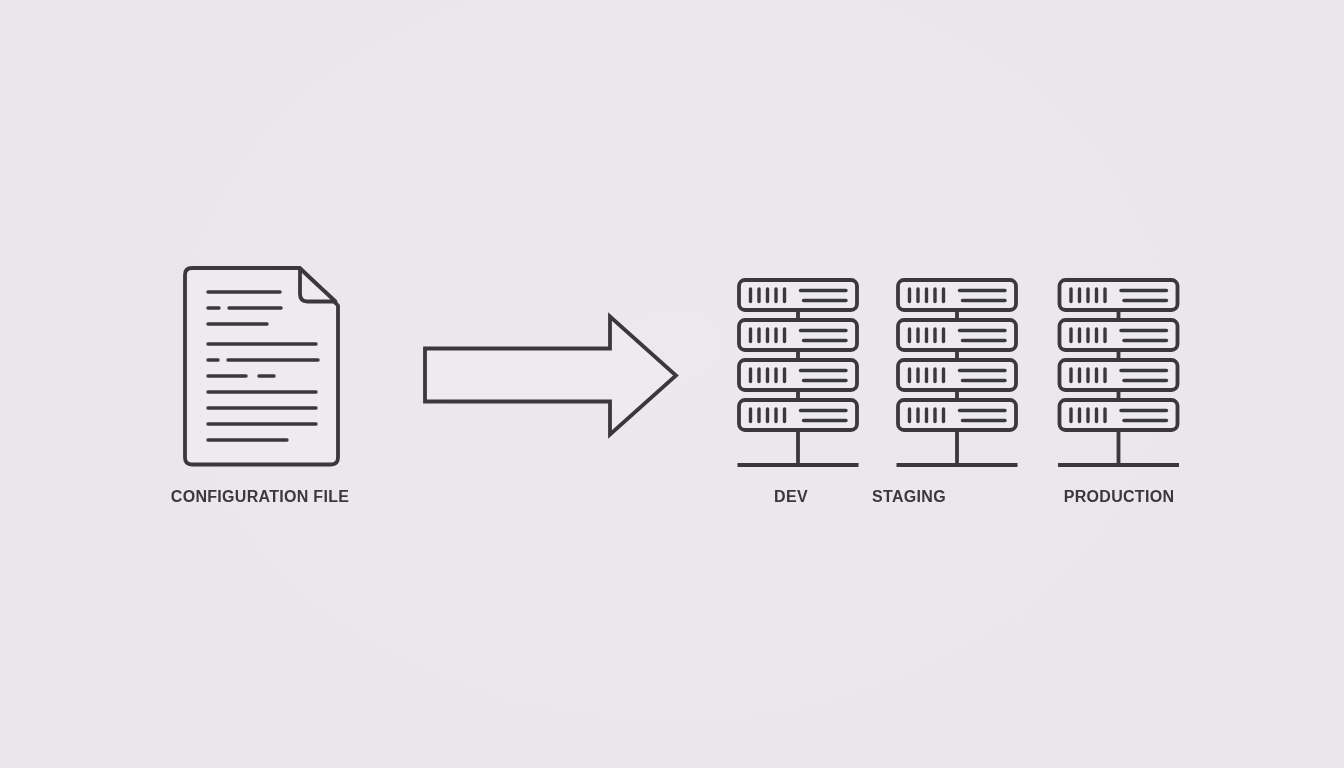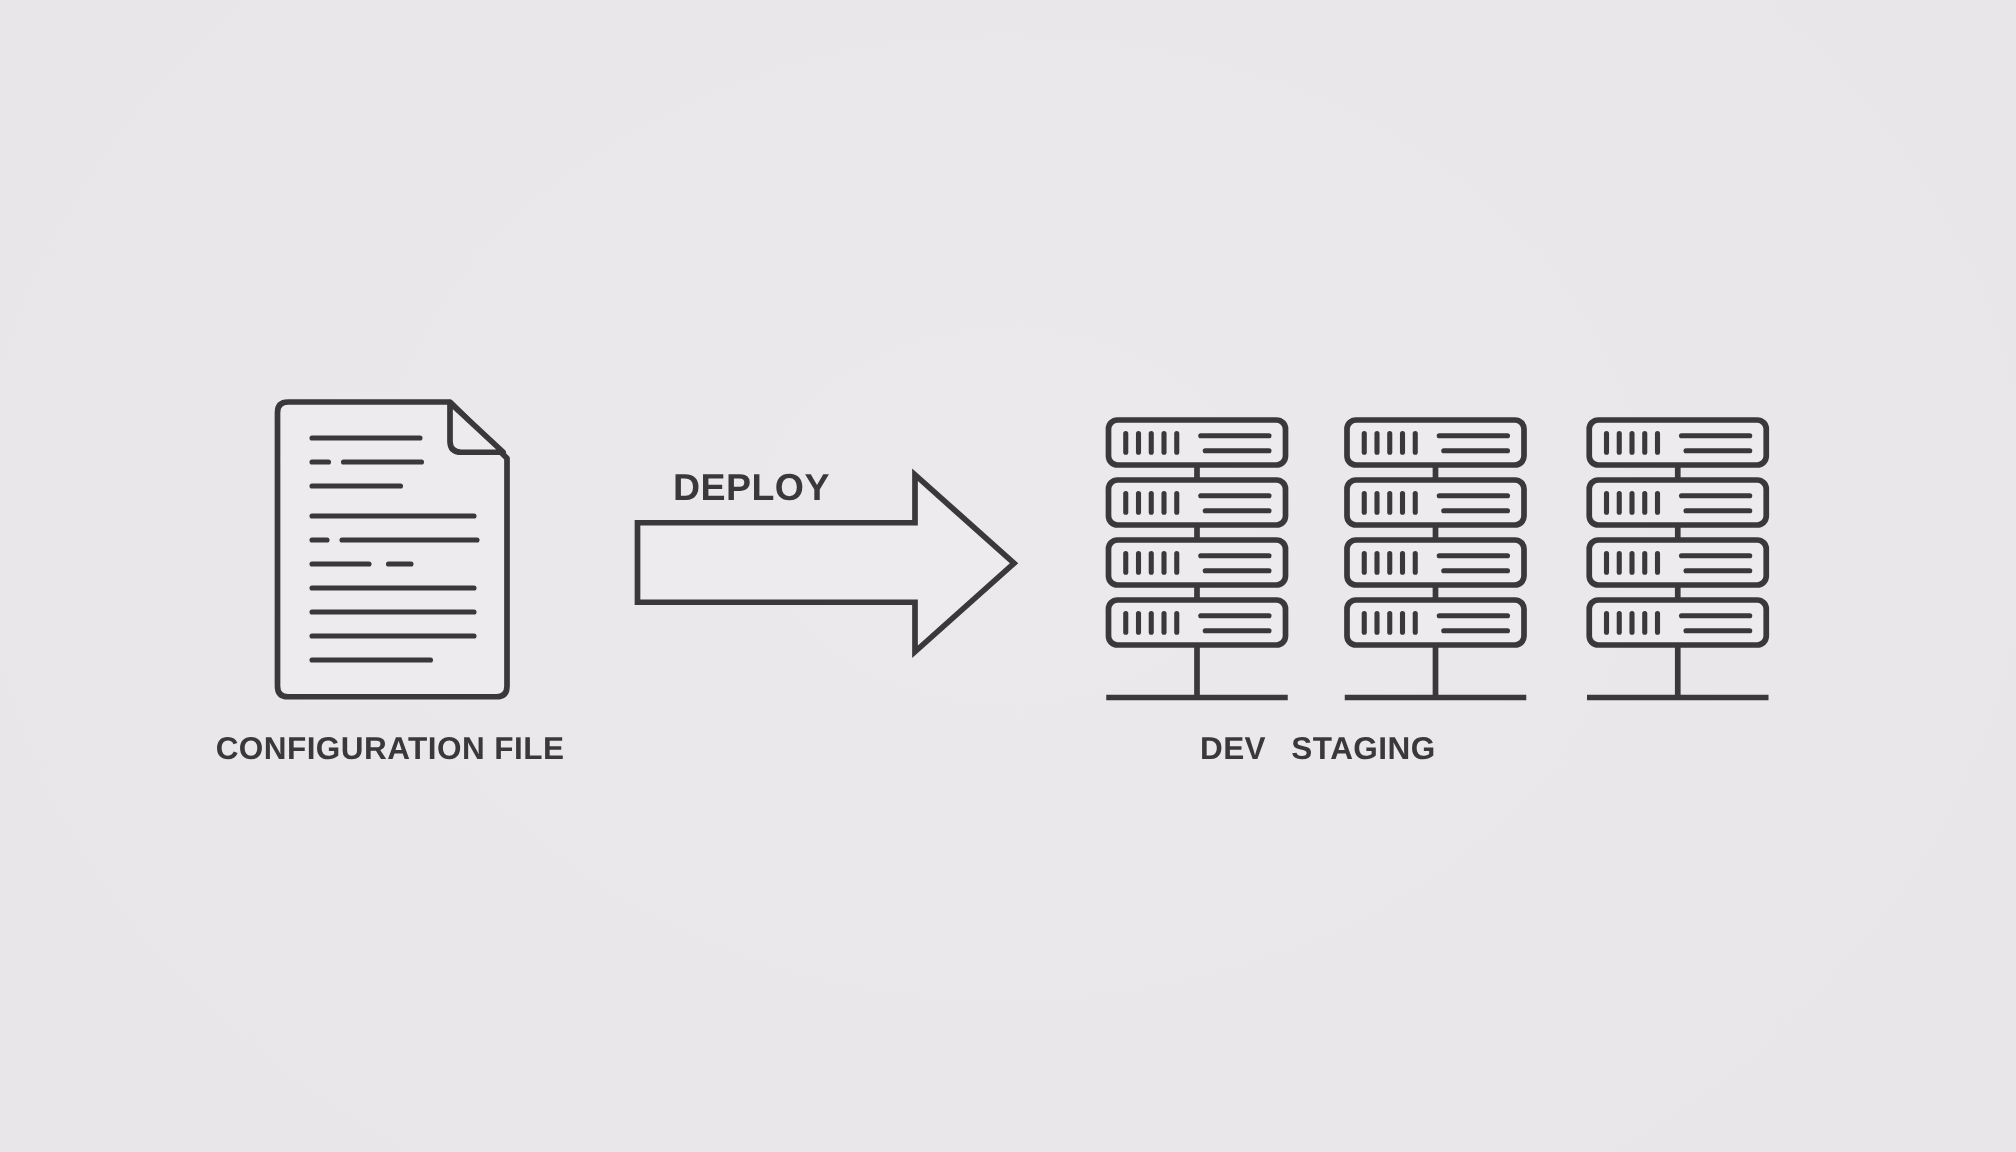--- a/index.html
+++ b/index.html
@@ -22,25 +22,25 @@
   .line{fill:none;stroke:var(--stroke);stroke-width:3.4;stroke-linecap:round;}
   .sq{stroke-linecap:butt;stroke-width:3.8;}
   .label{
     position:absolute;
     font-weight:700;
     color:var(--text);
     text-align:center;
     letter-spacing:.3px;
     line-height:1.1;
     white-space:nowrap;
-    font-size:21px;
+    font-size:16px;
   }
   .label-config{left:110px;top:488px;width:300px;}
   .label-deploy{left:421px;top:312px;width:160px;font-size:25px;}
-  .label-dev{left:747px;top:488px;width:150px;}
+  .label-dev{left:716px;top:488px;width:150px;}
   .label-staging{left:834px;top:488px;width:150px;}
   .label-production{left:1009px;top:488px;width:220px;}
 </style>
 </head>
 <body>
 
 <div class="stage">
 
   <svg class="diagram-svg" width="1344" height="768" viewBox="0 0 1344 768" aria-hidden="true">
     <defs>
@@ -94,20 +94,20 @@
     <g transform="translate(957,280)">
       <use href="#server-stack"></use>
     </g>
     <g transform="translate(1118.5,280)">
       <use href="#server-stack"></use>
     </g>
   </svg>
 
   <div class="label label-config">CONFIGURATION FILE</div>
 
-  <div class="label label-deploy">DEPLOY</div>
 
   <div class="label label-dev">DEV</div>
 
   <div class="label label-staging">STAGING</div>
 
+  <div class="label label-production">PRODUCTION</div>
 
 </div>
 
 </body></html>

